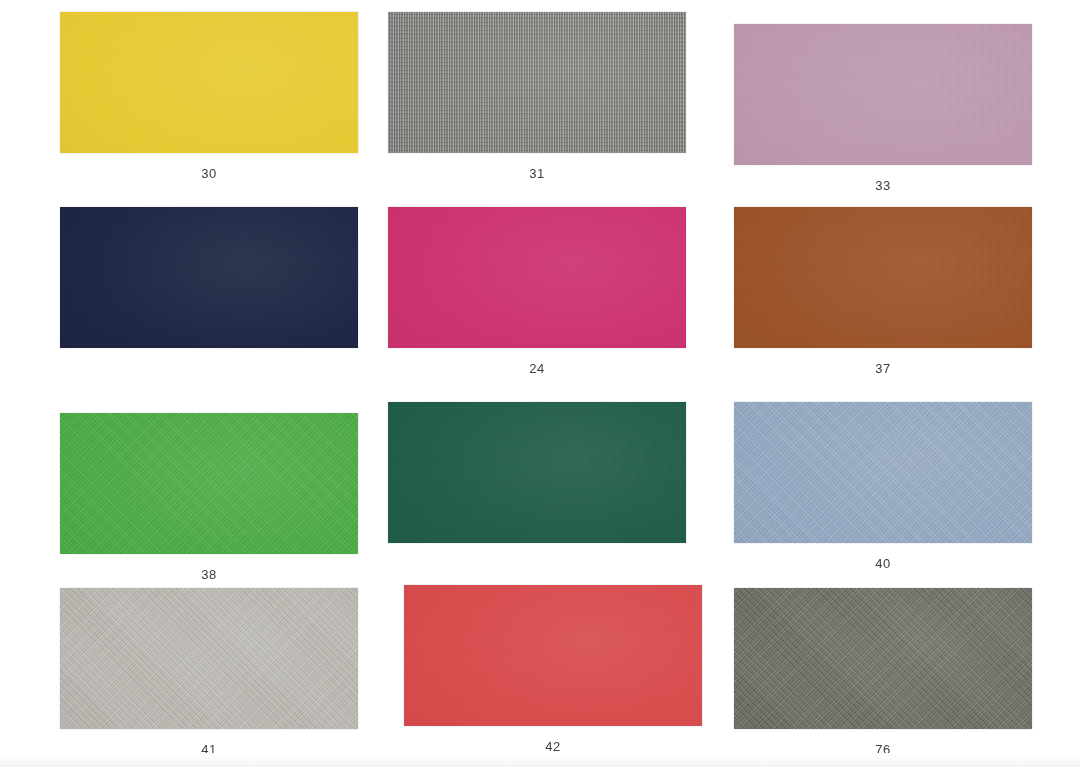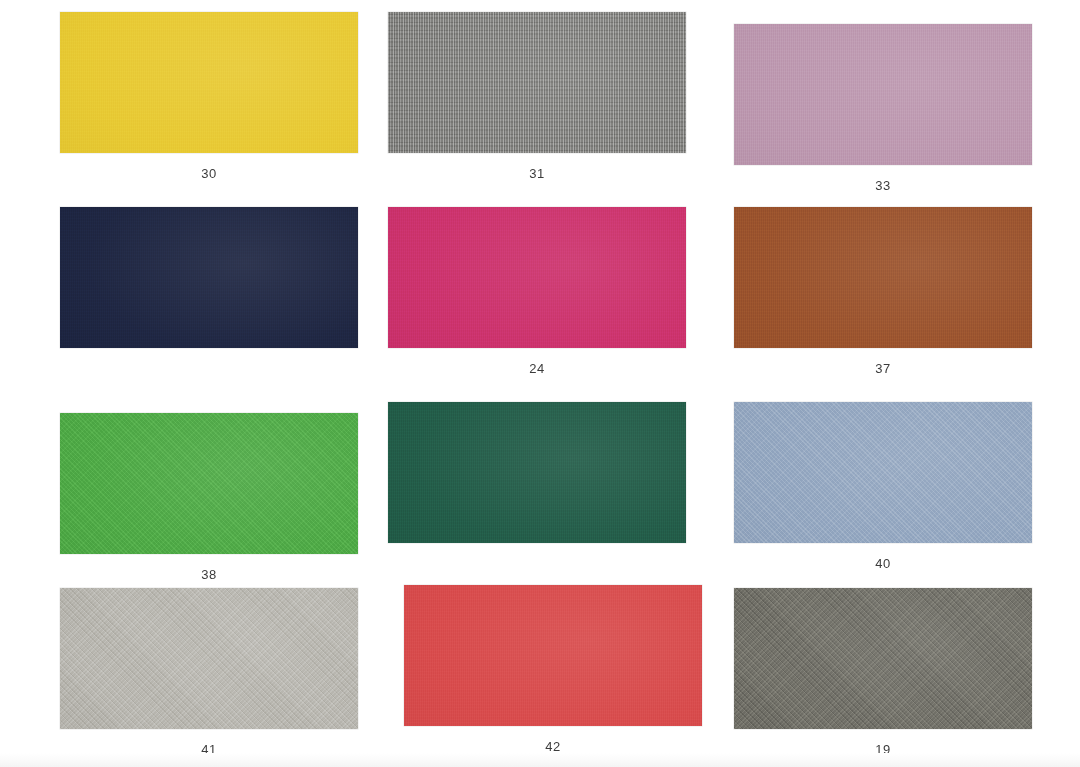--- a/index.html
+++ b/index.html
@@ -239,19 +239,19 @@
           <div class="weave"></div>
           <div class="shade"></div>
         </div>
         <div class="swatch-label">42</div>
       </div>
       <div class="swatch-cell" style="left: 734px; top: 588px;">
         <div class="swatch-tile tex-speckle" style="background: rgb(107, 106, 98);">
           <div class="weave"></div>
           <div class="shade"></div>
         </div>
-        <div class="swatch-label">19</div>
+        <div class="swatch-label">76</div>
       </div>
     </div>
 
   <div id="page-bottom-strip"></div>
 
 </div>
 
 </body></html>

